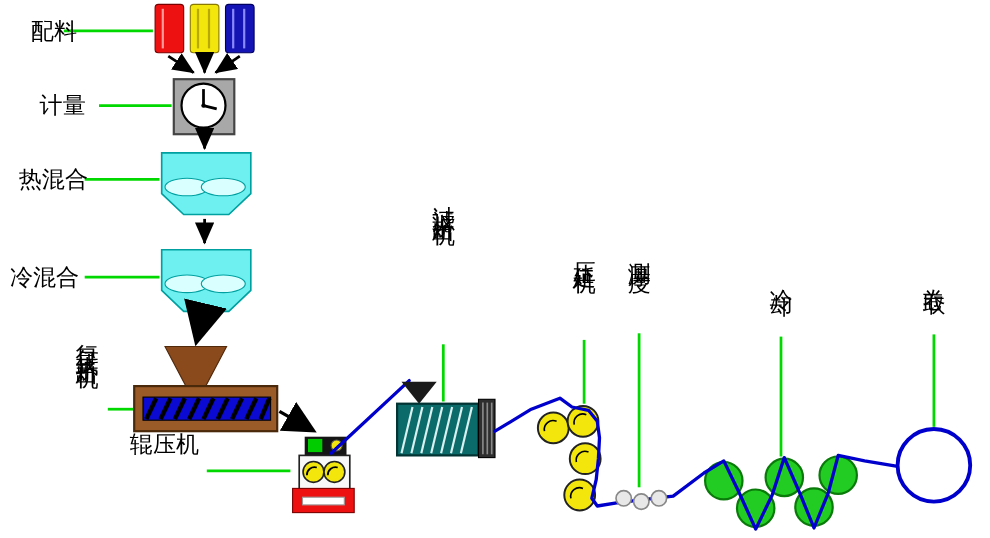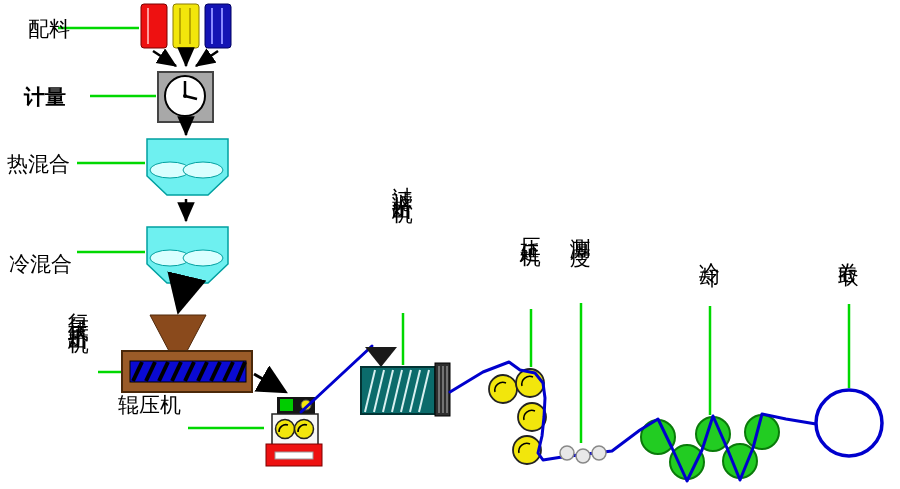--- a/index.html
+++ b/index.html
@@ -163,23 +163,23 @@
       <circle cx="583" cy="456" r="7"></circle>
       <circle cx="599" cy="453" r="7"></circle>
     </g>
 
     <circle cx="849" cy="423" r="33" fill="#ffffff" stroke-width="3.5" stroke="#0000cd"></circle>
 
     <line x1="116" y1="487" x2="892" y2="487" stroke="#000" stroke-width="2"></line>
   </svg>
 
   <div class="hlabel" style="left:28px; top:17px;">配料</div>
-  <div class="hlabel" style="left:24px; top:85px;font-weight:bold;">计量</div>
-  <div class="hlabel" style="left:7px;  top:152px;">热混合</div>
-  <div class="hlabel" style="left:9px;  top:252px;">冷混合</div>
+  <div class="hlabel" style="left:36px; top:85px;">计量</div>
+  <div class="hlabel" style="left:17px;  top:152px;">热混合</div>
+  <div class="hlabel" style="left:9px;  top:241px;">冷混合</div>
   <div class="vlabel" style="left:66px; top:296px;">行星式挤出机</div>
   <div class="hlabel" style="left:118px;top:393px;">辊压机</div>
   <div class="vlabel" style="left:390px;top:170px;">过滤挤出机</div>
   <div class="vlabel" style="left:518px;top:221px;">压延机</div>
   <div class="vlabel" style="left:568px;top:221px;">测厚度</div>
   <div class="vlabel" style="left:697px;top:246px;">冷却</div>
   <div class="vlabel" style="left:836px;top:246px;">卷取</div>
 
 </div>
 

